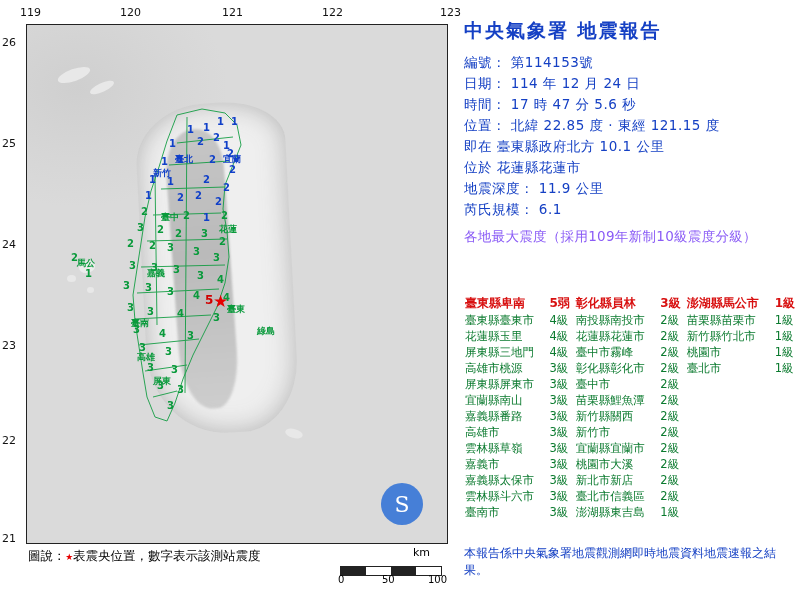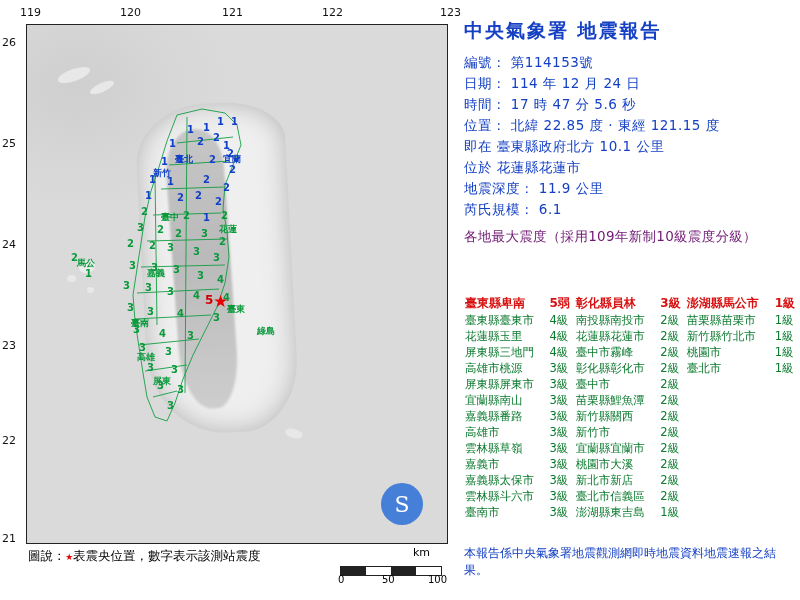--- a/index.html
+++ b/index.html
@@ -108,21 +108,21 @@
     font-family:"DejaVu Sans","Liberation Sans",sans-serif;
   }
   #report-title{
     font-size:19px;font-weight:bold;color:#1540c4;letter-spacing:2px;
     margin:4px 0 10px 4px;
   }
   .meta-row{
     font-size:13.5px;color:#1540c4;margin:0 0 3px 4px;letter-spacing:.5px;
   }
   #intensity-head{
-    font-size:13.5px;color:#701a75;margin:9px 0 5px 4px;letter-spacing:.3px;
+    font-size:13.5px;color:#8b5cf6;margin:9px 0 5px 4px;letter-spacing:.3px;
   }
   #intensity-table{
     margin-left:4px;width:336px;border-collapse:collapse;margin-top:48px;
   }
   #intensity-table td{
     font-size:11.5px;padding:0.5px 1px;white-space:nowrap;
     color:#0a7a2e;
   }
   #intensity-table td.lvl{text-align:left;padding-left:3px;}
   #intensity-table tr.top td{color:#d81010;font-weight:bold;font-size:12px;}

